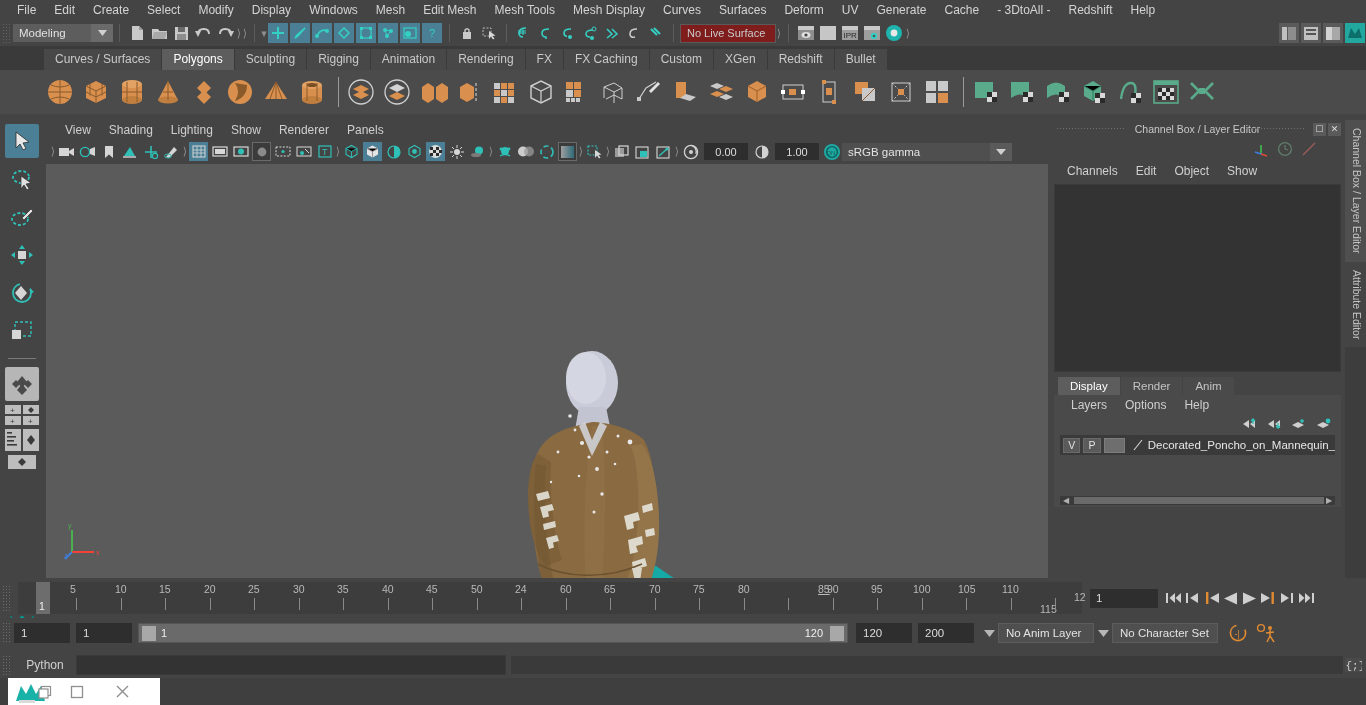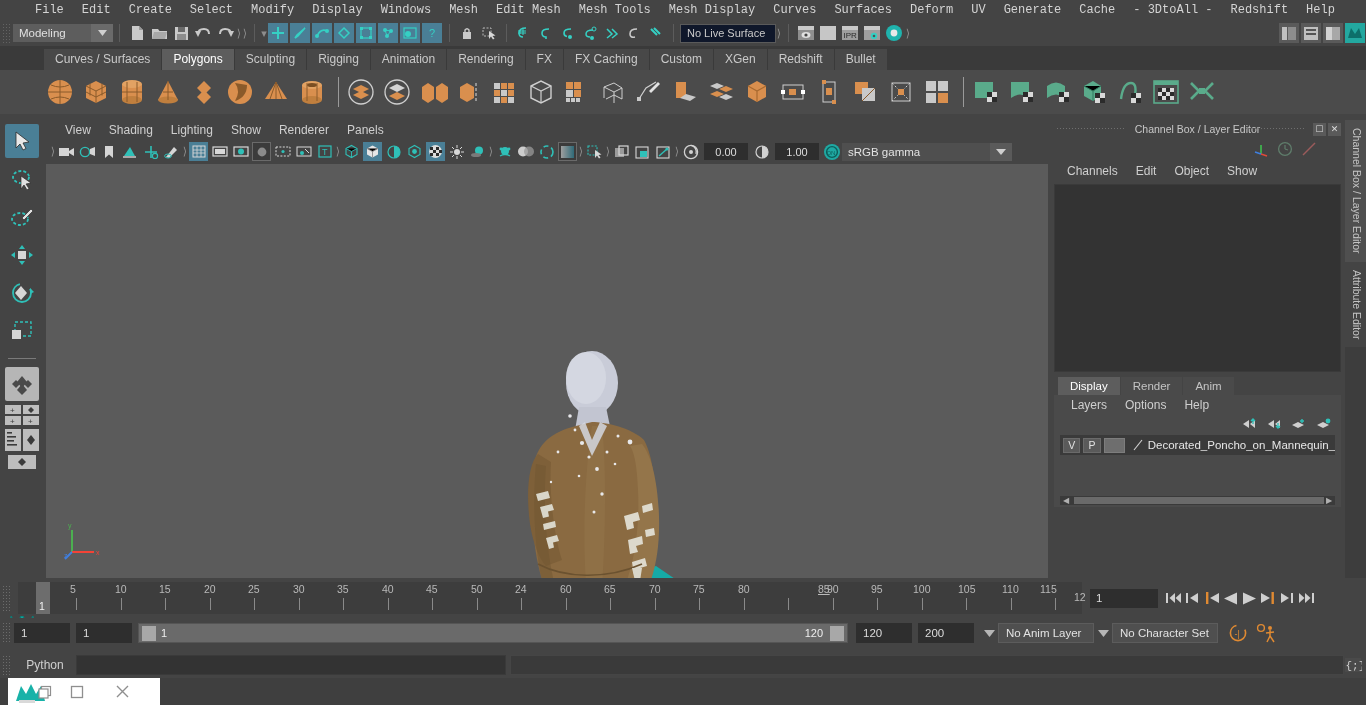--- a/index.html
+++ b/index.html
@@ -4,33 +4,33 @@
 <style>
   * { box-sizing: border-box; margin:0; padding:0; }
   html,body{ background:#444444; }
   body {
     width:1366px; height:705px; overflow:hidden;
     font-family:"Liberation Sans", sans-serif;
     font-size:12px; color:#cfcfcf;
     background:#444444; position:relative;
   }
   
-  .menubar{ height:20px; background:#444444; display:flex; align-items:center; padding-left:26px;font-family:Liberation Mono, monospace; }
+  .menubar{ height:20px; background:#444444; display:flex; align-items:center; padding-left:8px; }
   .menubar .mi{ padding:0 9px; font-size:12px; color:#d4d4d4; line-height:20px; white-space:nowrap;}
   
   .statusline{ height:26px; background:#444444; display:flex; align-items:center; padding-left:2px; }
   .grip{ width:8px; height:20px; background-image:radial-gradient(#6b6b6b 40%, transparent 41%); background-size:3px 3px; opacity:.8; margin-right:3px;}
   .menu-sel{ width:78px; height:18px; background:#5d5d5d; color:#e0e0e0; font-size:11.5px; display:flex; align-items:center; padding-left:6px; }
   .menu-sel-arrow{ width:22px; height:18px; background:#6a6a6a; display:flex; align-items:center; justify-content:center; }
   .sep-v{ width:1px; height:18px; background:#5c5c5c; margin:0 6px; }
   .tick{ width:6px; height:16px; color:#8d8d8d; display:flex; align-items:center; justify-content:center; font-size:11px;}
   .sbtn{ width:20px; height:20px; display:flex; align-items:center; justify-content:center; margin:0 1px; }
   .sbtn.on{ background:#4a7f96; }
   .sbtn.gray{ background:#5a5a5a; }
-  .livefield{ width:96px; height:19px; background:#0f172a; border:1px solid #5a5a5a; color:#cacaca;
+  .livefield{ width:96px; height:19px; background:#7f1d1d; border:1px solid #5a5a5a; color:#cacaca;
              font-size:11px; display:flex; align-items:center; padding-left:6px; }
   
   .shelfwrap{ background:#444444; }
   .shelftabs{ height:24px; display:flex; align-items:flex-end; padding-left:44px; background:#3a3a3a;}
   .shelftab{ height:21px; padding:0 11px; line-height:21px; font-size:12px; background:#484848; color:#c9c9c9;
              border-right:1px solid #3a3a3a; }
   .shelftab.active{ background:#5d5d5d; color:#fff; }
   .shelfbar{ height:44px; background:#4b4b4b; display:flex; align-items:center; padding-left:44px; }
   .shelficon{ width:32px; height:34px; margin-right:4px; display:flex; align-items:center; justify-content:center;}
   
@@ -1144,21 +1144,21 @@
     <span class="tick-lbl" style="left:586px;">65</span>
     <span class="tick-lbl" style="left:631px;">70</span>
     <span class="tick-lbl" style="left:675px;">75</span>
     <span class="tick-lbl" style="left:720px;">80</span>
     <span class="tick-lbl" style="left:800px;text-decoration:underline;">85</span>
     <span class="tick-lbl" style="left:809px;">90</span>
     <span class="tick-lbl" style="left:853px;">95</span>
     <span class="tick-lbl" style="left:895px;">100</span>
     <span class="tick-lbl" style="left:940px;">105</span>
     <span class="tick-lbl" style="left:984px;">110</span>
-    <span class="tick-lbl" style="left:1022px;">115</span>
+    <span class="tick-lbl" style="left:1022px;margin-top:20px;">115</span>
     <span class="tick-lbl" style="left:1056px;margin-top:8px;">12</span>
     <span class="tick-mark" style="left:58px;"></span>
       <span class="tick-mark" style="left:103px;"></span>
     <span class="tick-mark" style="left:147px;"></span>
       <span class="tick-mark" style="left:192px;"></span>
     <span class="tick-mark" style="left:236px;"></span>
       <span class="tick-mark" style="left:281px;"></span>
     <span class="tick-mark" style="left:325px;"></span>
       <span class="tick-mark" style="left:370px;"></span>
     <span class="tick-mark" style="left:414px;"></span>

